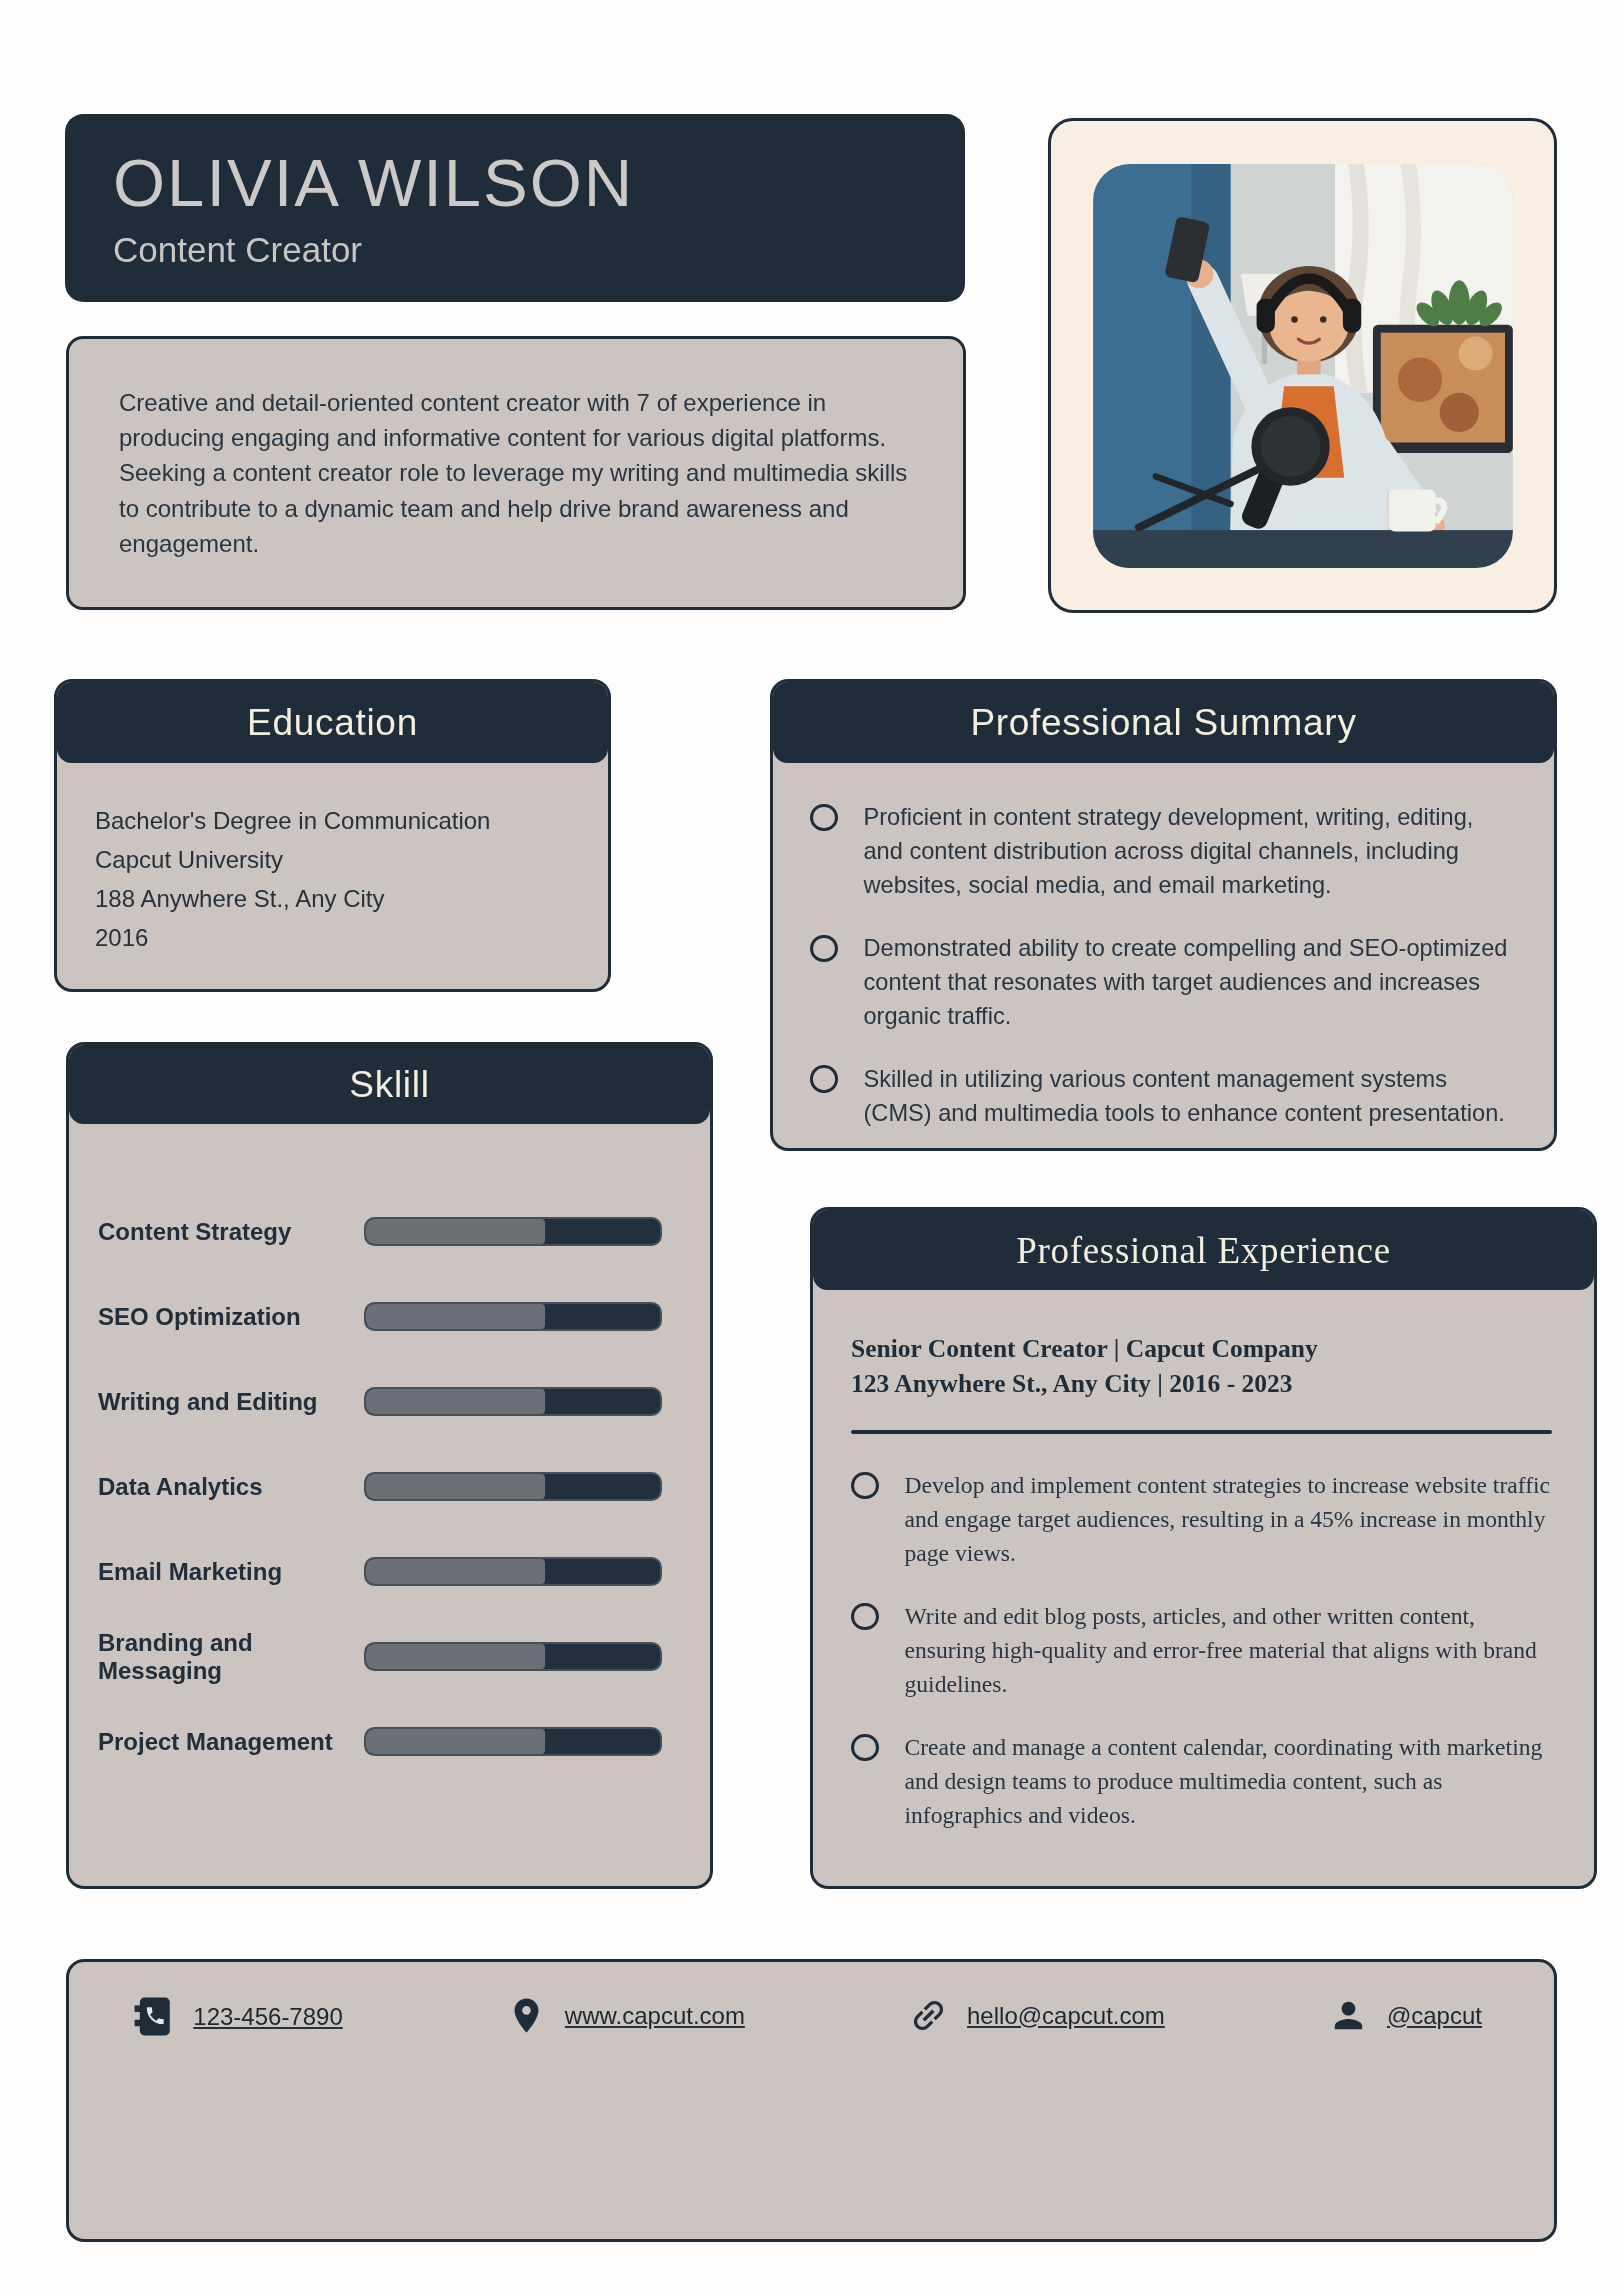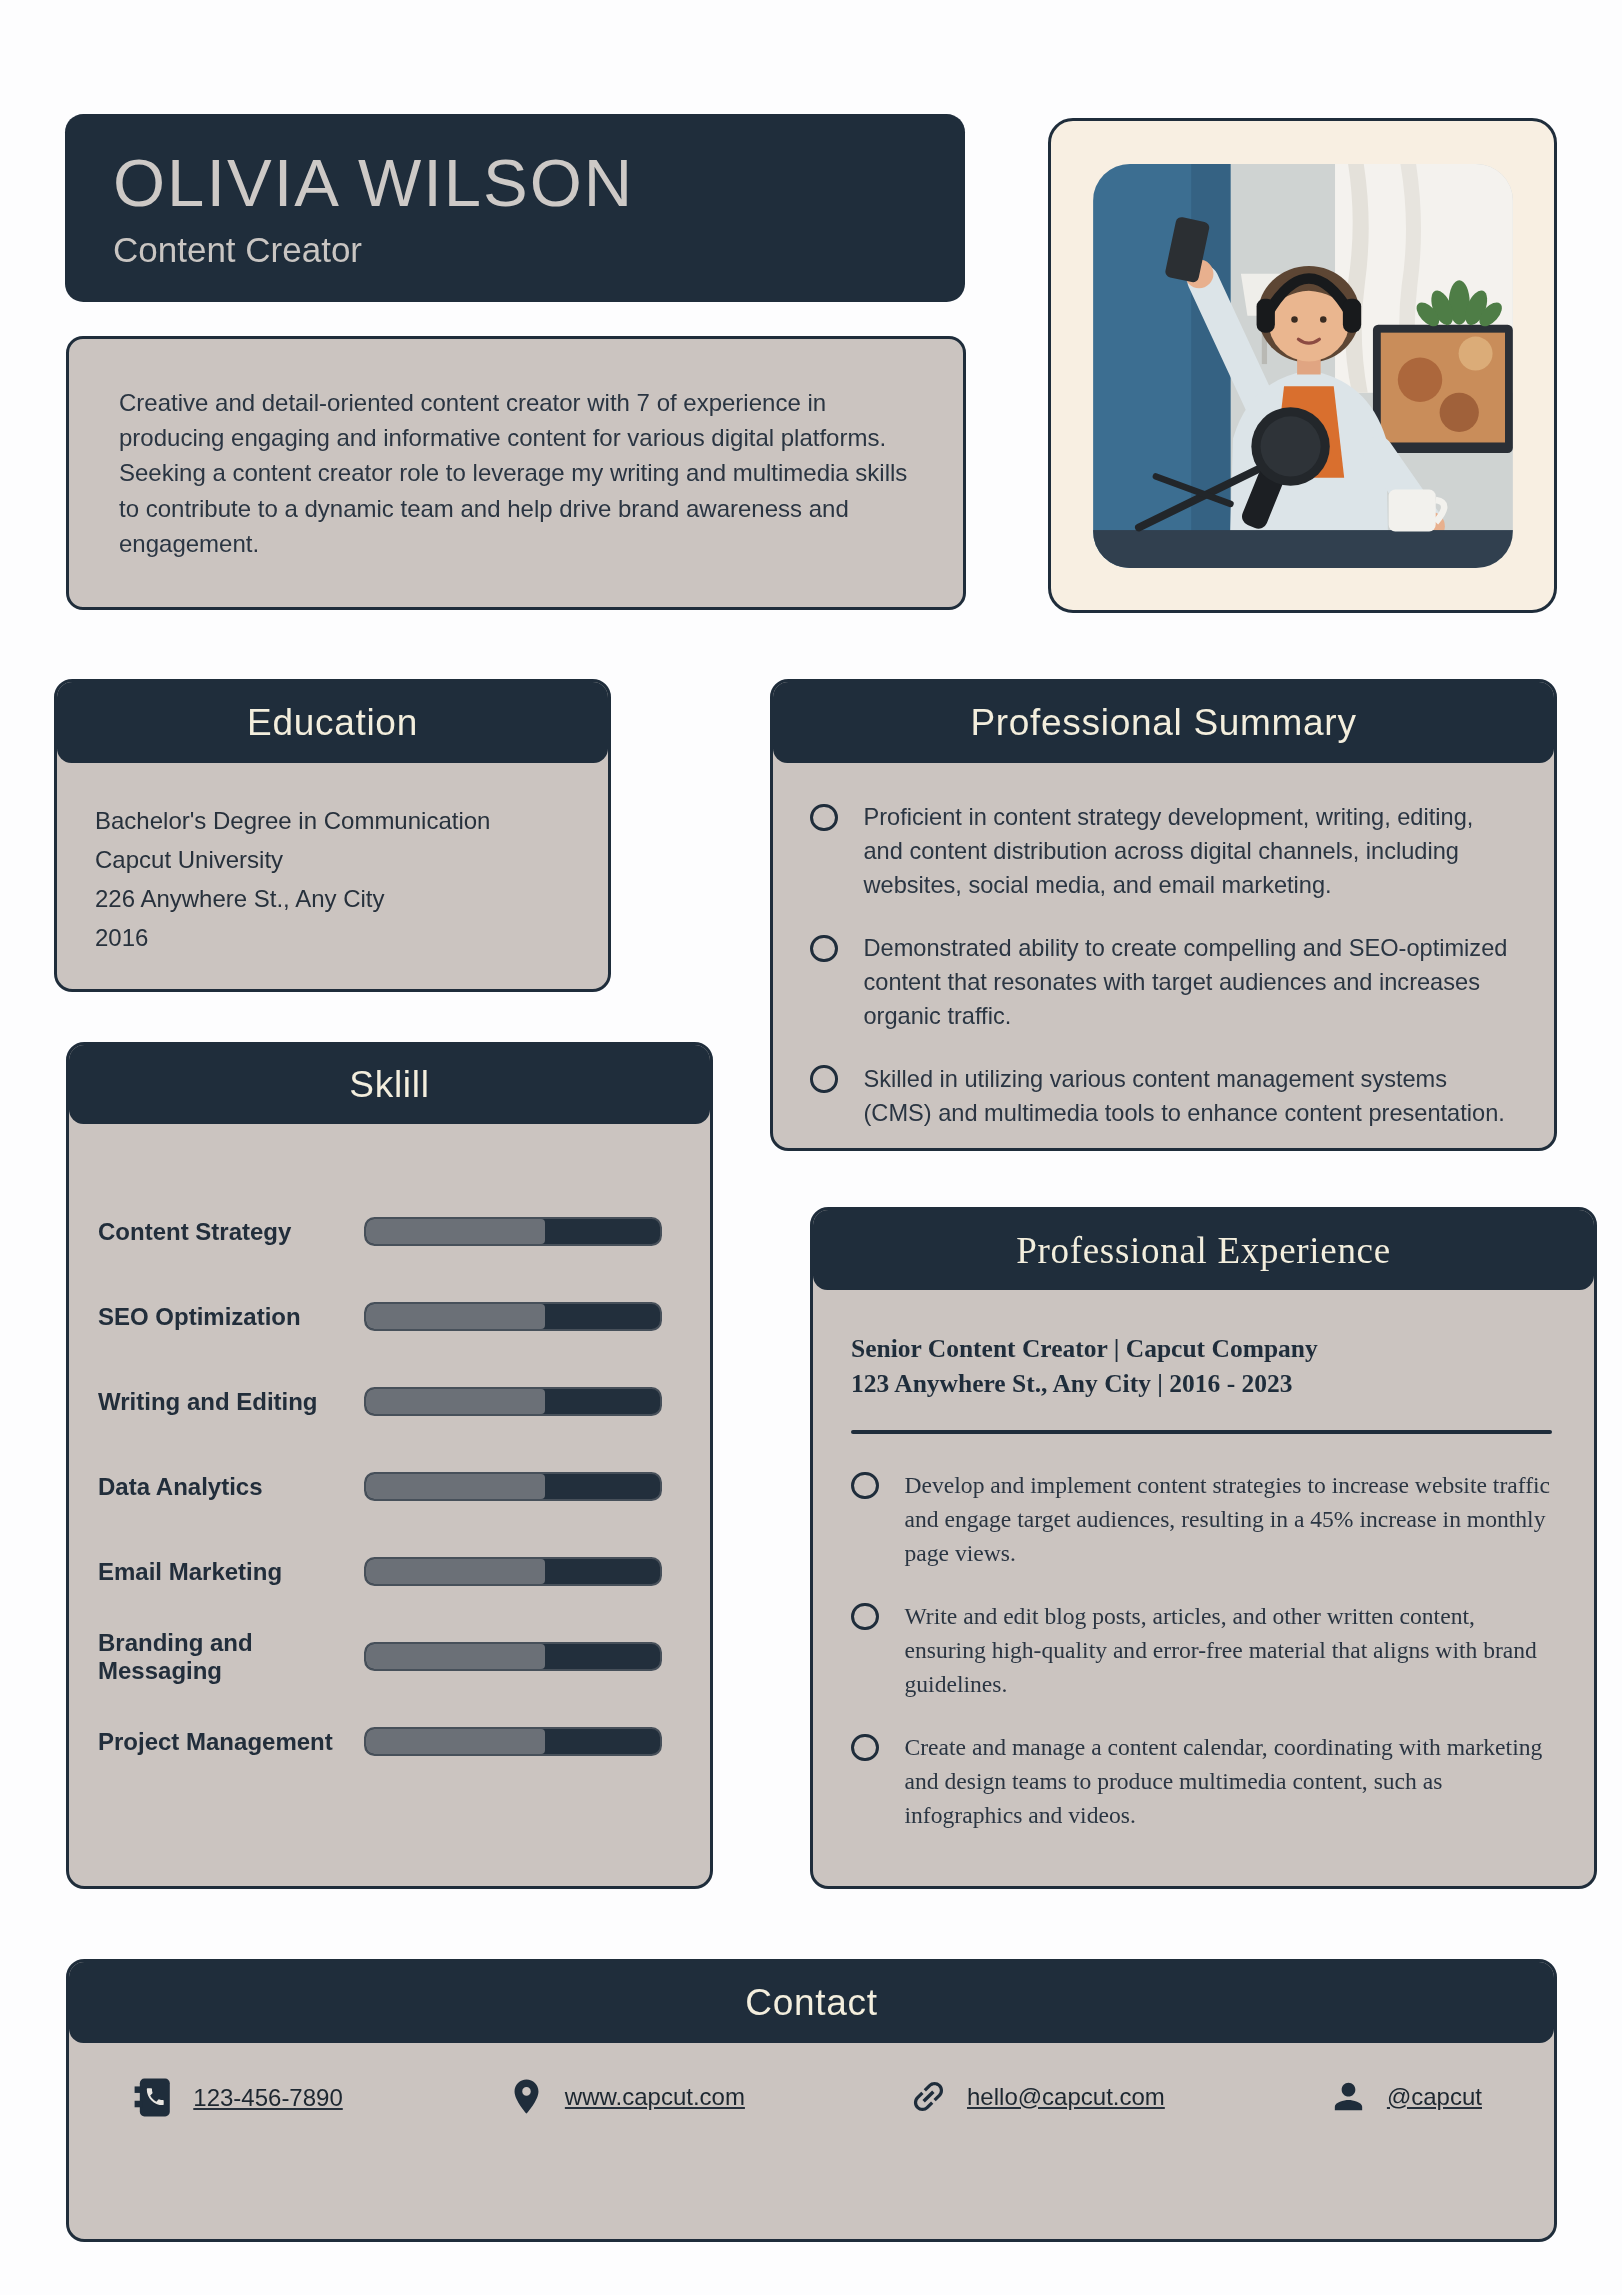--- a/index.html
+++ b/index.html
@@ -270,21 +270,21 @@
 
   <div class="summary-box">
     <p>Creative and detail-oriented content creator with 7 of experience in producing engaging and informative content for various digital platforms. Seeking a content creator role to leverage my writing and multimedia skills to contribute to a dynamic team and help drive brand awareness and engagement.</p>
   </div>
 
   <div class="card education-card">
     <div class="card-header">Education</div>
     <div class="education-body">
       <div>Bachelor's Degree in Communication</div>
       <div>Capcut University</div>
-      <div>226 Anywhere St., Any City</div>
+      <div>188 Anywhere St., Any City</div>
       <div>2016</div>
     </div>
   </div>
 
   <div class="card psummary-card">
     <div class="card-header">Professional Summary</div>
     <div class="psummary-body">
       <div class="bullet">
         <span class="ring"></span>
         <p>Proficient in content strategy development, writing, editing, and content distribution across digital channels, including websites, social media, and email marketing.</p>
@@ -366,21 +366,20 @@
         <p>Write and edit blog posts, articles, and other written content, ensuring high-quality and error-free material that aligns with brand guidelines.</p>
       </div>
       <div class="bullet">
         <span class="ring"></span>
         <p>Create and manage a content calendar, coordinating with marketing and design teams to produce multimedia content, such as infographics and videos.</p>
       </div>
     </div>
   </div>
 
   <div class="card contact-card">
-    <div class="card-header">Contact</div>
     <div class="contact-body">
 
       <div class="contact-item">
         <span class="cicon">
           <svg width="43" height="43" viewBox="0 0 33 33" xmlns="http://www.w3.org/2000/svg">
             <rect x="6" y="2" width="23" height="29" rx="3.5" fill="#1f2d3b"></rect>
             <rect x="2" y="8" width="6" height="5" fill="#1f2d3b"></rect>
             <rect x="2" y="19" width="6" height="5" fill="#1f2d3b"></rect>
             <path transform="translate(9.2,7.2) scale(0.72)" fill="#e9e6e1" d="M6.62 10.79c1.44 2.83 3.76 5.14 6.59 6.59l2.2-2.2c.27-.27.67-.36 1.02-.24 1.12.37 2.33.57 3.57.57.55 0 1 .45 1 1V20c0 .55-.45 1-1 1-9.39 0-17-7.61-17-17 0-.55.45-1 1-1h3.5c.55 0 1 .45 1 1 0 1.25.2 2.45.57 3.57.11.35.03.74-.25 1.02l-2.2 2.2z"></path>
           </svg>

